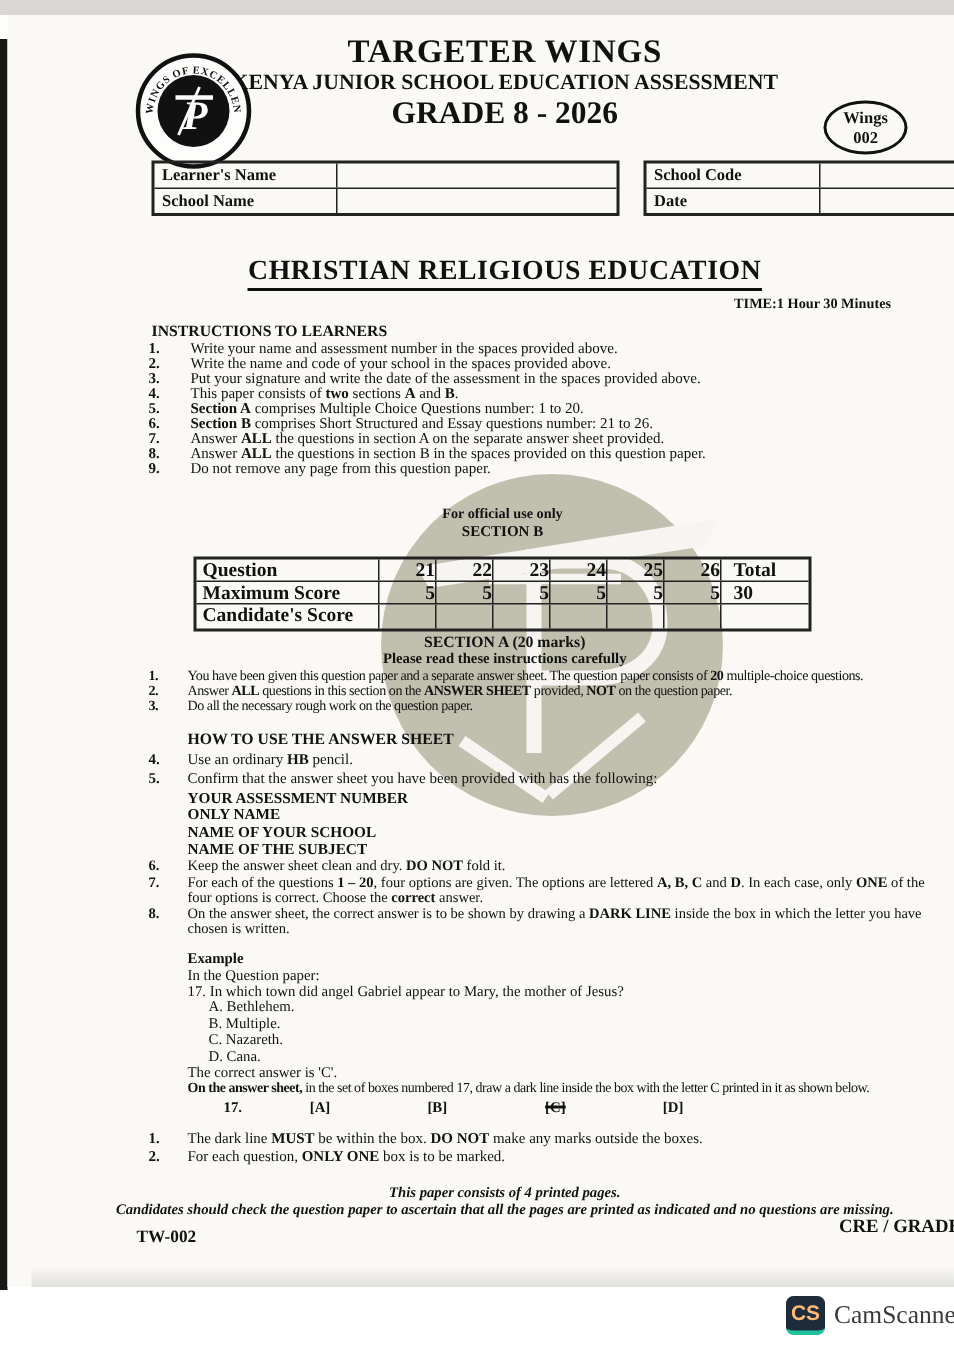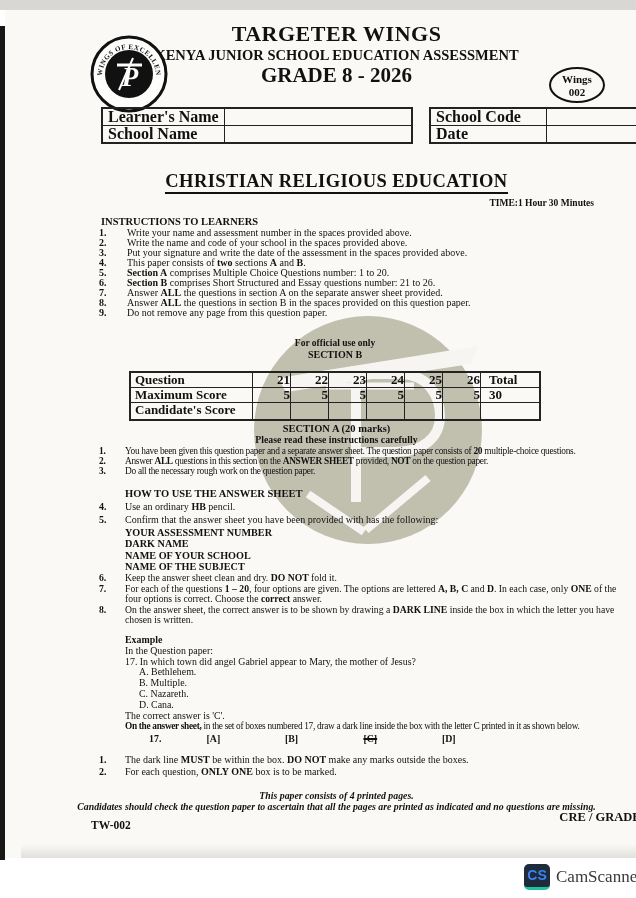--- a/index.html
+++ b/index.html
@@ -25,21 +25,21 @@
   .logo{position:absolute;left:68px;top:24px;}
   .badge{position:absolute;left:528px;top:57px;width:56px;height:36px;border:2.5px solid #111;
     border-radius:50%;text-align:center;font-weight:bold;font-size:11px;line-height:1.2;
     padding-top:4px;box-sizing:border-box;background:#faf9f5;}
 
   
   .itables{position:absolute;left:80px;top:97px;display:flex;gap:16px;}
   .itable{border:2px solid #222;}
   .itable .irow{display:flex;border-bottom:1px solid #222;}
   .itable .irow:last-child{border-bottom:none;}
-  .ilabel{font-weight:bold;font-size:16px;padding:1px 3px 1px 5px;box-sizing:border-box;
+  .ilabel{font-weight:bold;font-size:11px;padding:1px 3px 1px 5px;box-sizing:border-box;
     border-right:1px solid #222;height:16px;line-height:14px;}
   .ivalue{height:16px;}
   .itable.lft .ilabel{width:122px;}
   .itable.lft .ivalue{width:186px;}
   .itable.rgt .ilabel{width:116px;}
   .itable.rgt .ivalue{width:94px;}
 
   
   .subject{position:absolute;left:0;top:161px;width:100%;text-align:center;}
   .subject span{font-size:18.5px;font-weight:bold;letter-spacing:.4px;
@@ -99,21 +99,21 @@
   
   .f-note1{position:absolute;left:0;top:780px;width:100%;text-align:center;
     font-weight:bold;font-style:italic;font-size:9.8px;}
   .f-note2{position:absolute;left:0;top:791px;width:100%;text-align:center;
     font-weight:bold;font-style:italic;font-size:9.8px;}
   .f-cre{position:absolute;right:2px;top:800px;font-weight:bold;font-size:12.5px;}
   .f-tw{position:absolute;left:70px;top:809px;font-weight:bold;font-size:11.5px;}
 
   
   .cams{position:absolute;left:524px;top:864px;display:flex;align-items:center;gap:6px;z-index:3;}
-  .cs-badge{width:26px;height:23px;background:#1d2b3a;border-radius:5px;color:#3b82f6;
+  .cs-badge{width:26px;height:23px;background:#1d2b3a;border-radius:5px;color:#fdba74;
     font-family:"Liberation Sans", sans-serif;font-weight:bold;font-size:14px;
     text-align:center;line-height:23px;border-bottom:3px solid #1fc3a0;}
   .cs-name{font-size:17px;color:#3a3a3a;}
   b{font-weight:bold;}
 </style>
 </head>
 <body>
 
 <div class="top-band"></div>
 <div class="left-strip"></div>
@@ -295,21 +295,21 @@
       </div>
         <div class="li">
         <span class="num">5.</span>
         <span class="txt">Confirm that the answer sheet you have been provided with has the following:</span>
       </div>
       </div>
 
     <div class="fields">
 
     <div>YOUR ASSESSMENT NUMBER</div>
-        <div>DARK NAME</div>
+        <div>ONLY NAME</div>
         <div>NAME OF YOUR SCHOOL</div>
         <div>NAME OF THE SUBJECT</div>
       </div>
 
     <div class="numlist l4">
 
     <div class="li">
         <span class="num">6.</span>
         <span class="txt">Keep the answer sheet clean and dry. <b>DO NOT</b> fold it.</span>
       </div>

